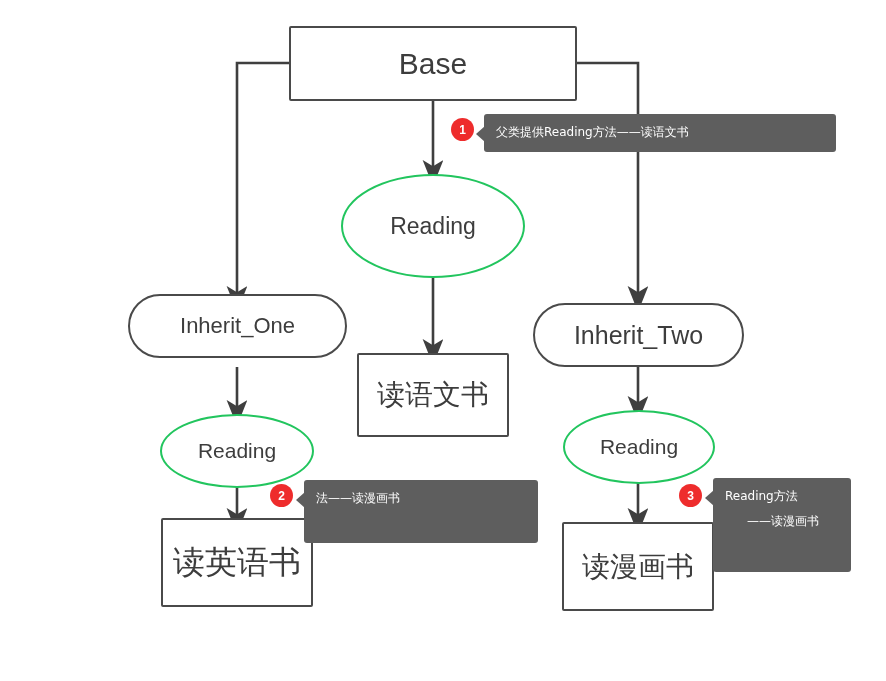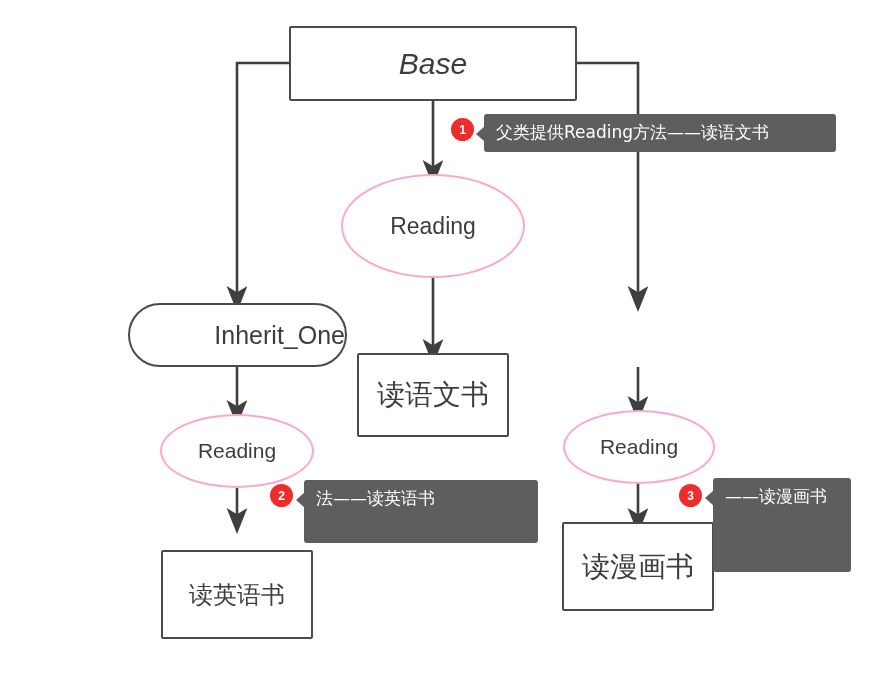--- a/index.html
+++ b/index.html
@@ -36,39 +36,39 @@
   }
   .node-rect {
     border: 2px solid #4a4a4a;
     border-radius: 2px;
   }
   .node-pill {
     border: 2px solid #4a4a4a;
     border-radius: 34px;
   }
   .node-ellipse {
-    border: 2px solid #f9a8d4;
+    border: 2px solid #22c55e;
     border-radius: 50%;
   }
   .label-latin {
     font-family: "Liberation Sans", "DejaVu Sans", sans-serif;
     font-weight: 400;
   }
   .label-cjk {
     font-family: "DejaVu Sans", "Liberation Sans", sans-serif;
     font-weight: 400;
   }
   .callout {
     position: absolute;
     box-sizing: border-box;
     background: #5e5e5e;
     color: #ffffff;
     border-radius: 3px;
     padding: 6px 10px 7px 12px;
-    font-size: 17px;
+    font-size: 12px;
     line-height: 25px;
     z-index: 6;
     font-family: "DejaVu Sans", "Liberation Sans", sans-serif;
     letter-spacing: 0px;
   }
   .callout .tab {
     position: absolute;
     left: -8px;
     top: 12px;
     width: 0;
@@ -85,21 +85,21 @@
     background: #ee2c2c;
     color: #ffffff;
     font-size: 12px;
     font-weight: 700;
     display: flex;
     align-items: center;
     justify-content: center;
     z-index: 7;
     font-family: "Liberation Sans", "DejaVu Sans", sans-serif;
   }
-  .cl-right { text-align: left; }
+  .cl-right { text-align: center; }
 </style>
 </head>
 <body>
 
 <div id="canvas">
 
   <svg class="edges" viewBox="0 0 886 681" xmlns="http://www.w3.org/2000/svg">
     <defs>
       <marker id="arrow" markerWidth="10" markerHeight="10" refX="5.4" refY="4" orient="auto" markerUnits="strokeWidth">
         <path d="M0,0 L10,4 L0,8 L2.4,4 z" fill="#3f3f3f"></path>
@@ -116,70 +116,74 @@
 
     <path d="M237,367 L237,414" fill="none" stroke="#3f3f3f" stroke-width="2.6" marker-end="url(#arrow)"></path>
 
     <path d="M237,487 L237,522" fill="none" stroke="#3f3f3f" stroke-width="2.6" marker-end="url(#arrow)"></path>
 
     <path d="M638,367 L638,410" fill="none" stroke="#3f3f3f" stroke-width="2.6" marker-end="url(#arrow)"></path>
 
     <path d="M638,483 L638,522" fill="none" stroke="#3f3f3f" stroke-width="2.6" marker-end="url(#arrow)"></path>
   </svg>
 
-  <div class="node node-rect label-latin" style="left:289px; top:26px; width:288px; height:75px; font-size:30px;font-style:italic;">
+  <div class="node node-rect label-latin" style="left:289px; top:26px; width:288px; height:75px; font-size:30px;">
     <span>Base</span>
   </div>
 
   <div class="node node-ellipse label-latin" style="left:341px; top:174px; width:184px; height:104px; font-size:23px;">
     <span>Reading</span>
   </div>
 
   <div class="node node-rect label-cjk" style="left:357px; top:353px; width:152px; height:84px; font-size:28px;">
     <span>读语文书</span>
   </div>
 
-  <div class="node node-pill label-latin" style="left:128px; top:303px; width:219px; height:64px; font-size:25px;justify-content:flex-end;">
+  <div class="node node-pill label-latin" style="left:128px; top:294px; width:219px; height:64px; font-size:22px;">
     <span>Inherit_One</span>
   </div>
 
+  <div class="node node-pill label-latin" style="left:533px; top:303px; width:211px; height:64px; font-size:25px;">
+    <span>Inherit_Two</span>
+  </div>
 
   <div class="node node-ellipse label-latin" style="left:160px; top:414px; width:154px; height:74px; font-size:21px;">
     <span>Reading</span>
   </div>
 
   <div class="node node-ellipse label-latin" style="left:563px; top:410px; width:152px; height:74px; font-size:21px;">
     <span>Reading</span>
   </div>
 
-  <div class="node node-rect label-cjk" style="left:161px; top:550px; width:152px; height:89px; font-size:24px;">
+  <div class="node node-rect label-cjk" style="left:161px; top:518px; width:152px; height:89px; font-size:32px;">
     <span>读英语书</span>
   </div>
 
   <div class="node node-rect label-cjk" style="left:562px; top:522px; width:152px; height:89px; font-size:28px;">
     <span>读漫画书</span>
   </div>
 
   <div class="badge" style="left:451px; top:118px;">
     <span>1</span>
   </div>
   <div class="callout" style="left:484px; top:114px; width:352px; height:38px;">
     <span class="tab"></span>
     <div>父类提供Reading方法——读语文书</div>
   </div>
 
   <div class="badge" style="left:270px; top:484px;">
     <span>2</span>
   </div>
   <div class="callout" style="left:304px; top:480px; width:234px; height:63px;">
     <span class="tab"></span>
-    <div>法——读英语书</div>
+    <div>法——读漫画书</div>
   </div>
 
   <div class="badge" style="left:679px; top:484px;">
     <span>3</span>
   </div>
   <div class="callout" style="left:713px; top:478px; width:138px; height:94px;">
     <span class="tab"></span>
+    <div>Reading方法</div>
     <div class="cl-right">——读漫画书</div>
   </div>
 
 </div>
 
 </body></html>

